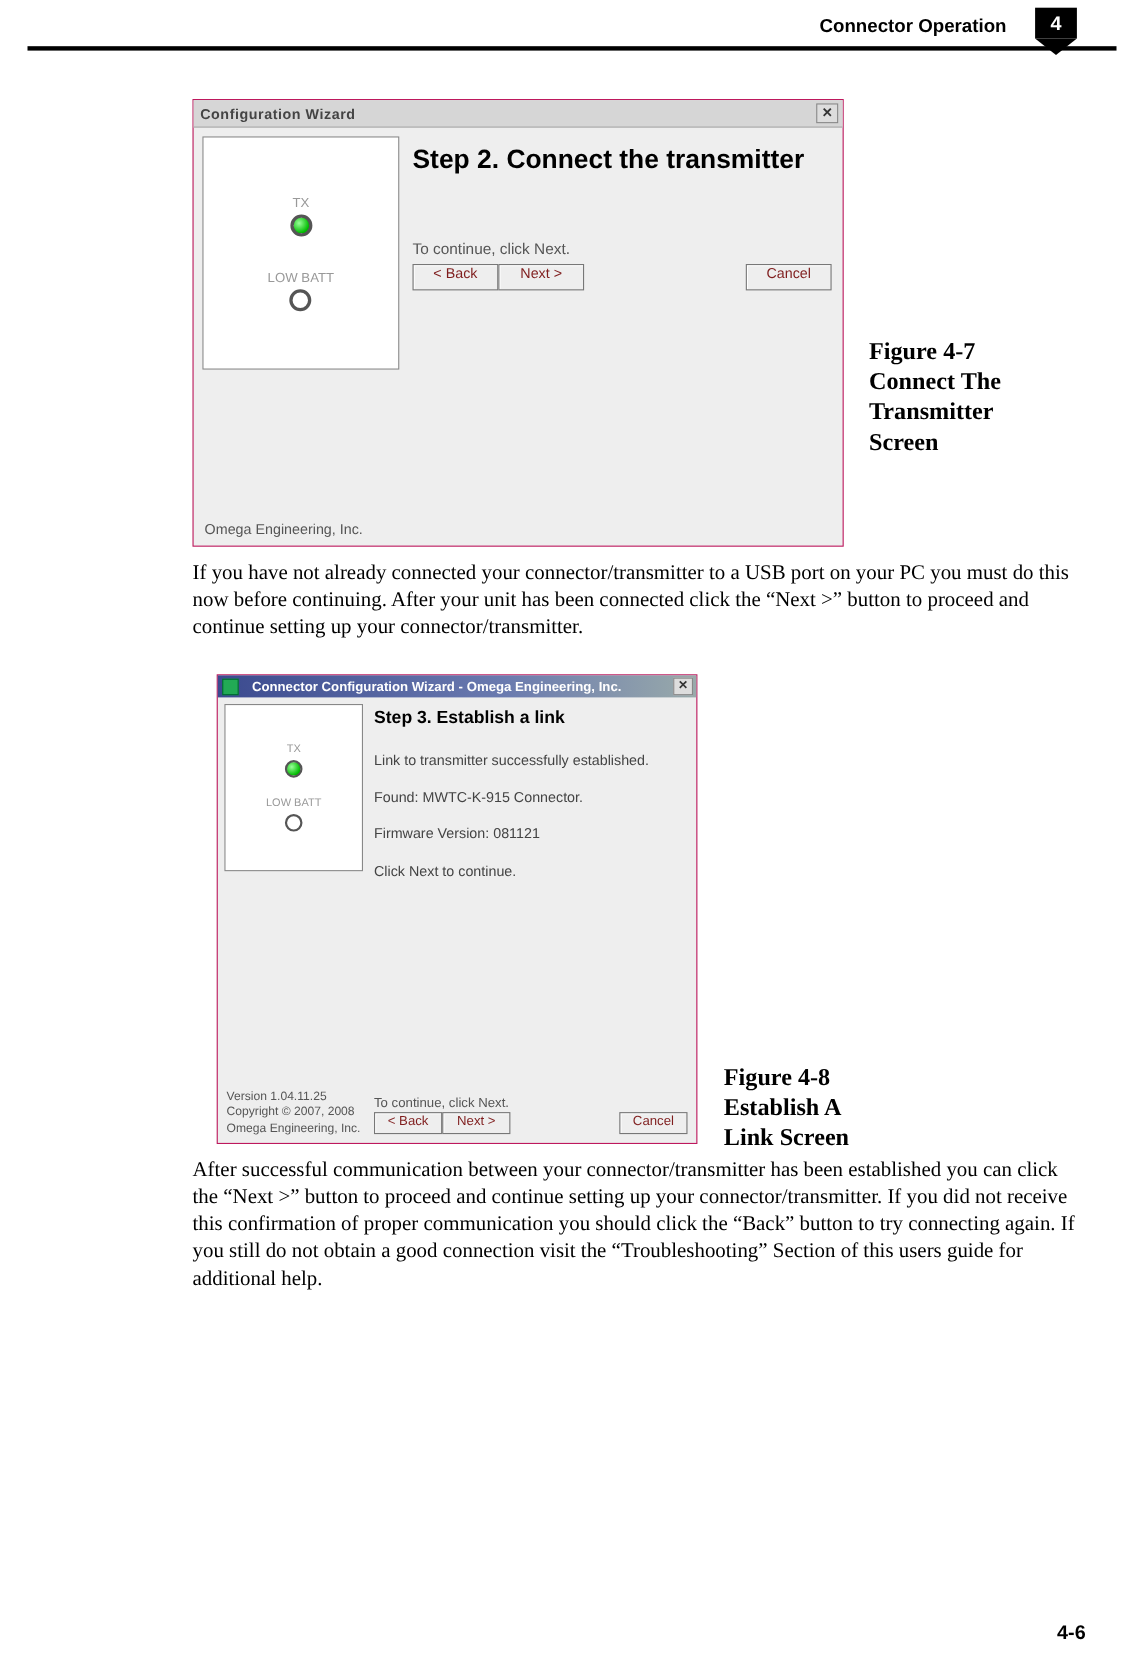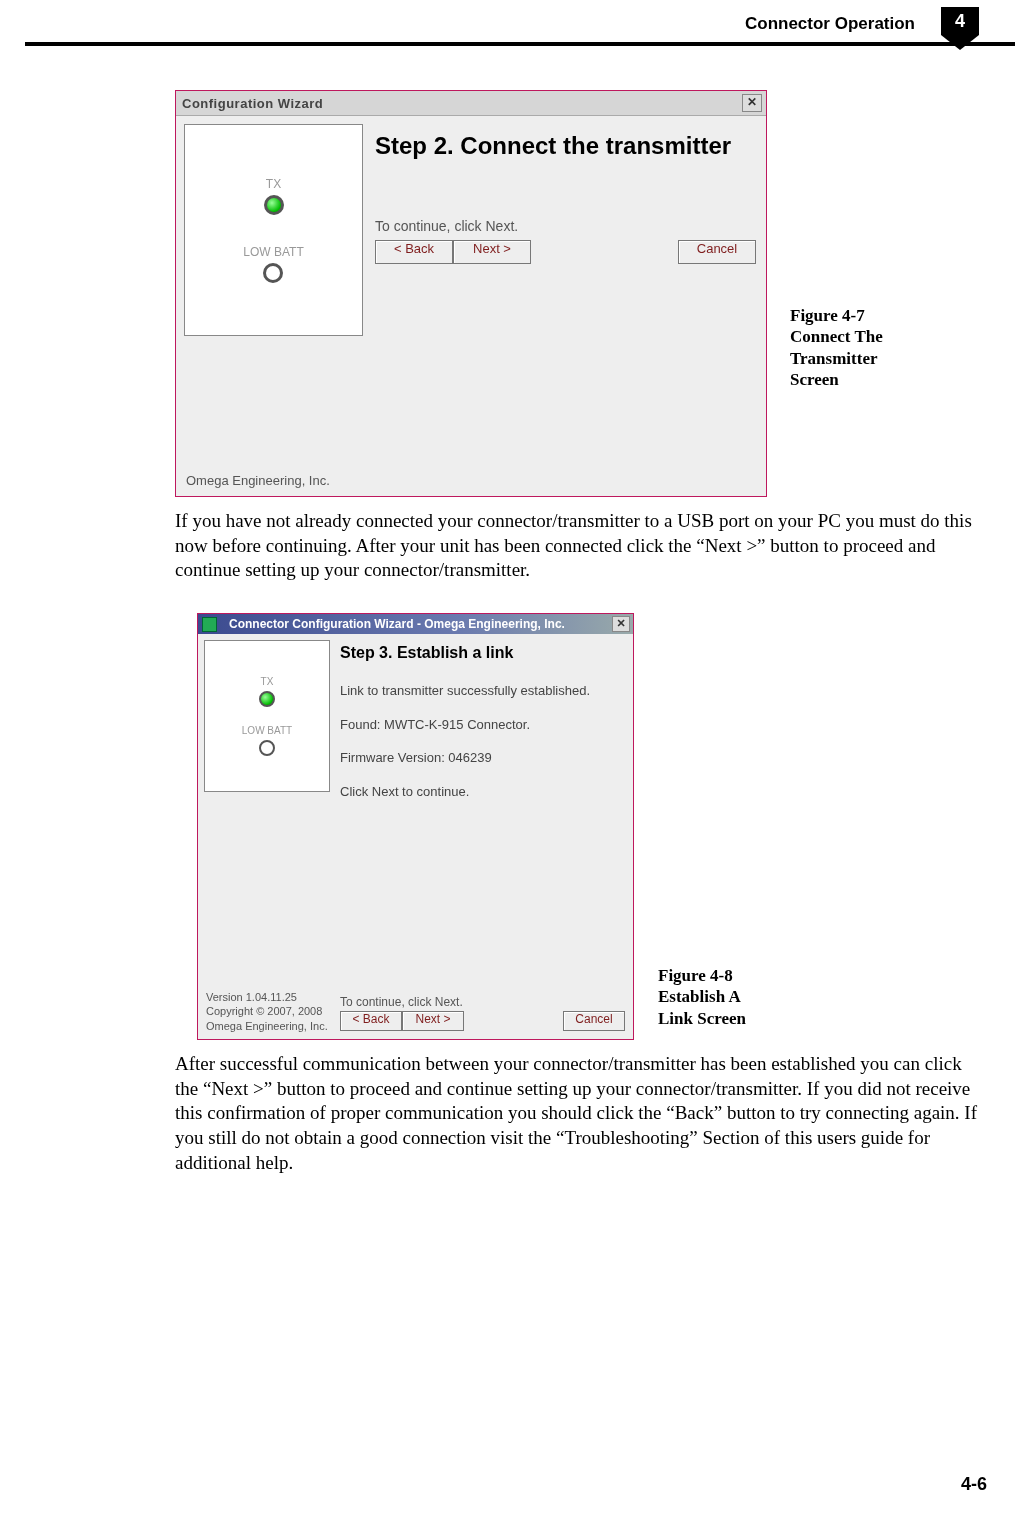--- a/index.html
+++ b/index.html
@@ -68,21 +68,21 @@
     right: -30px;
     top: 42px;
     height: 4px;
     background: #000;
   }
   
   .fig-caption {
     position: absolute;
     font-family: Georgia, serif;
     font-weight: bold;
-    font-size: 17px;
+    font-size: 22px;
     line-height: 1.25;
     width: 150px;
   }
   .cap1 { top: 305px; left: 790px; }
   .cap2 { top: 965px; left: 658px; }
   
   .para {
     font-size: 19px;
     line-height: 1.3;
     margin: 12px 0 30px 0;
@@ -369,21 +369,21 @@
         <div class="ver-block">
           <div>Version 1.04.11.25</div>
           <div>Copyright © 2007, 2008 Omega Engineering, Inc.</div>
         </div>
       </div>
       <div class="right-panel">
         <div class="step-title">Step 3.  Establish a link</div>
         <div class="step-body">
           <p>Link to transmitter successfully established.</p>
           <p>Found:  MWTC-K-915 Connector.</p>
-          <p>Firmware Version:  046239</p>
+          <p>Firmware Version:  081121</p>
           <p>Click Next to continue.</p>
         </div>
         <div class="cont-label">To continue, click Next.</div>
         <div class="btn-row">
           <span class="wbtn">
               <span>&lt; Back</span>
             </span>
           <span class="wbtn">
               <span>Next &gt;</span>
             </span>

